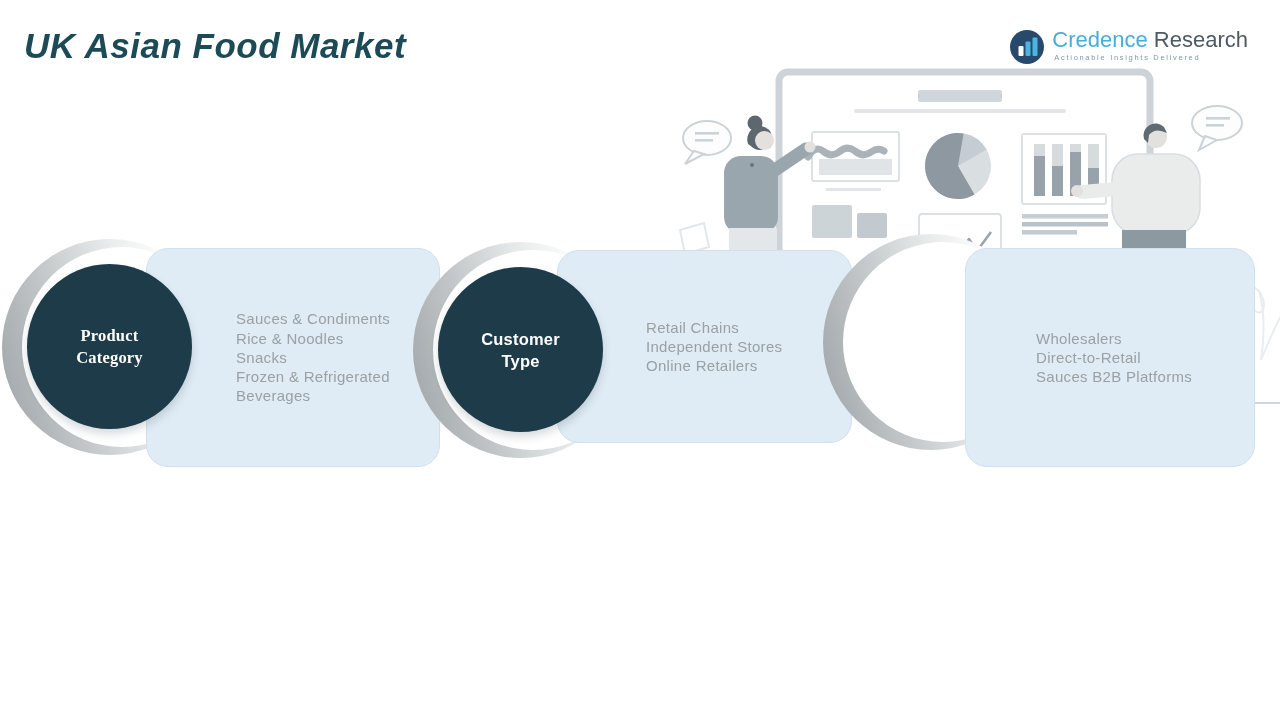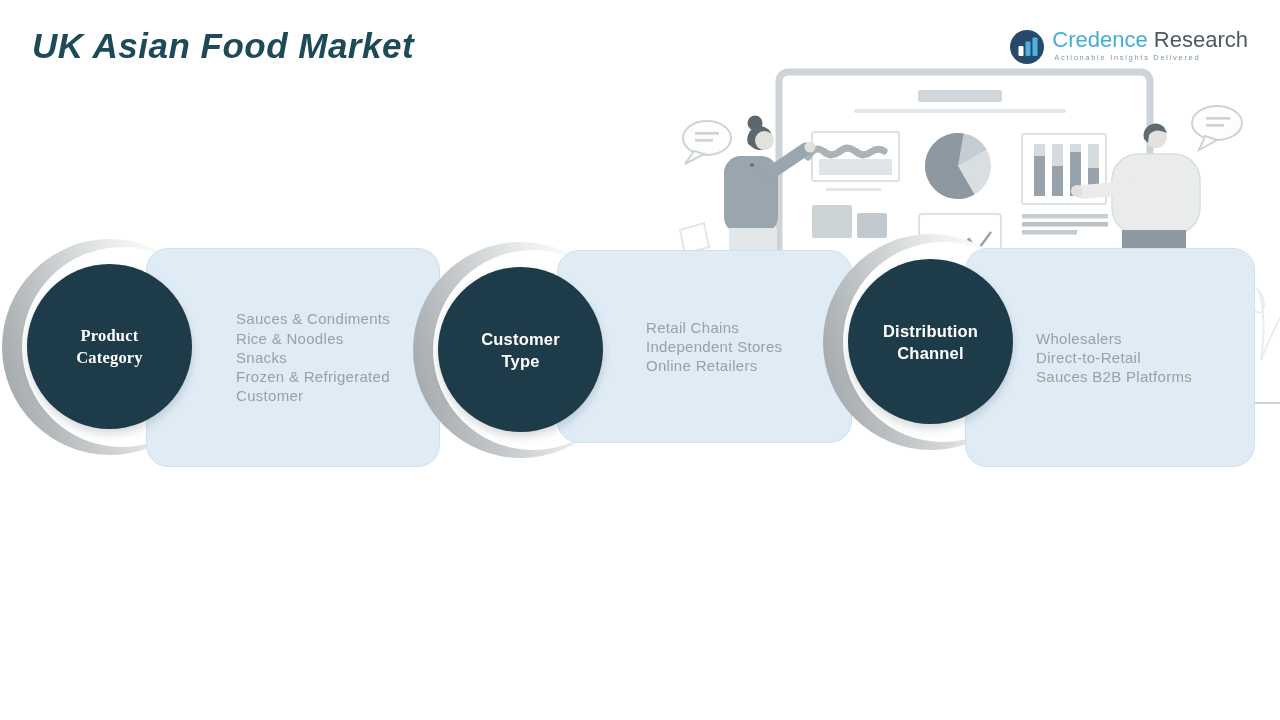--- a/index.html
+++ b/index.html
@@ -6,21 +6,21 @@
     --accent-dark:#1d3b48; --card-bg:#dfecf5; --card-border:#cfe1ee;
     --list-text:#9aa0a4; --title-text:#1d4a57; --logo-blue:#45aed6;
     --logo-gray:#4d5a62; --tagline-color:#7d9aac;
   }
   *{margin:0;padding:0;box-sizing:border-box;}
   html,body{width:1280px;height:720px;overflow:hidden;background:#fff;}
   body{font-family:"Liberation Sans",sans-serif;position:relative;}
   .stage{position:absolute;inset:0;width:1280px;height:720px;background:#fff;}
 
   
-  .page-title{position:absolute;left:32px;top:26px;font-size:35px;font-weight:700;
+  .page-title{position:absolute;left:24px;top:26px;font-size:35px;font-weight:700;
     font-style:italic;color:var(--title-text);letter-spacing:.5px;text-align:right;}
 
   
   .logo{position:absolute;right:32px;top:28px;display:flex;align-items:flex-start;gap:6px;}
   .logo-text{display:flex;flex-direction:column;}
   .logo-brandline{font-size:22px;line-height:24px;}
   .logo-brand-primary{color:var(--logo-blue);}
   .logo-brand-secondary{color:var(--logo-gray);}
   .logo-tagline{font-size:7.5px;font-weight:400;letter-spacing:1.7px;color:var(--tagline-color);
     margin-top:1px;padding-left:2px;}
@@ -171,21 +171,21 @@
 
   <div class="crescent-wrap" id="wrap1">
     <div class="crescent"></div>
     <div class="crescent-cut"></div>
   </div>
   <div class="seg-card" id="card1">
       <div class="list-line">Sauces &amp; Condiments</div>
       <div class="list-line">Rice &amp; Noodles</div>
       <div class="list-line">Snacks</div>
       <div class="list-line">Frozen &amp; Refrigerated</div>
-      <div class="list-line">Customer</div>
+      <div class="list-line">Beverages</div>
     </div>
   <div class="seg-disc" id="disc1">
     <div class="disc-label">Product Category</div>
   </div>
 
   <div class="crescent-wrap" id="wrap2">
     <div class="crescent"></div>
     <div class="crescent-cut"></div>
   </div>
   <div class="seg-card" id="card2">
@@ -199,17 +199,14 @@
 
   <div class="crescent-wrap" id="wrap3">
     <div class="crescent"></div>
     <div class="crescent-cut"></div>
   </div>
   <div class="seg-card" id="card3">
       <div class="list-line">Wholesalers</div>
       <div class="list-line">Direct-to-Retail</div>
       <div class="list-line">Sauces B2B Platforms</div>
     </div>
-  <div class="seg-disc" id="disc3">
-    <div class="disc-label">Distribution Channel</div>
-  </div>
 
 </div>
 
 </body></html>

